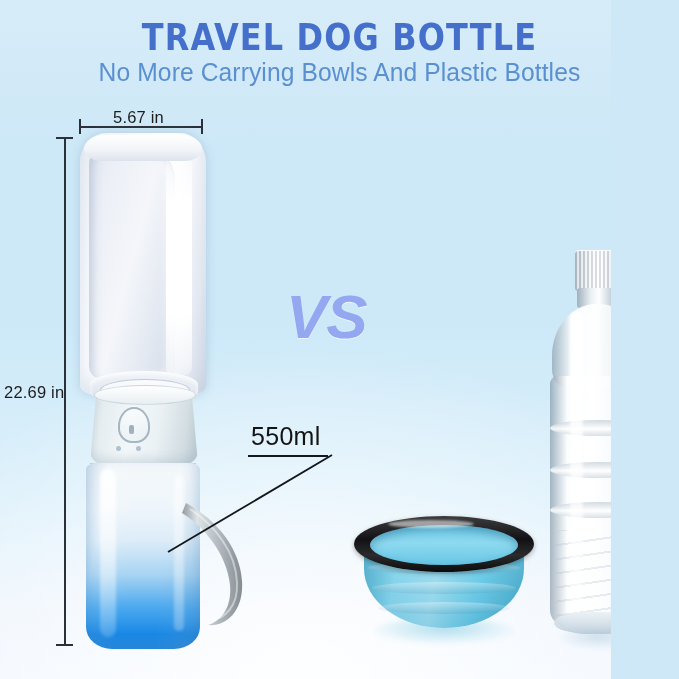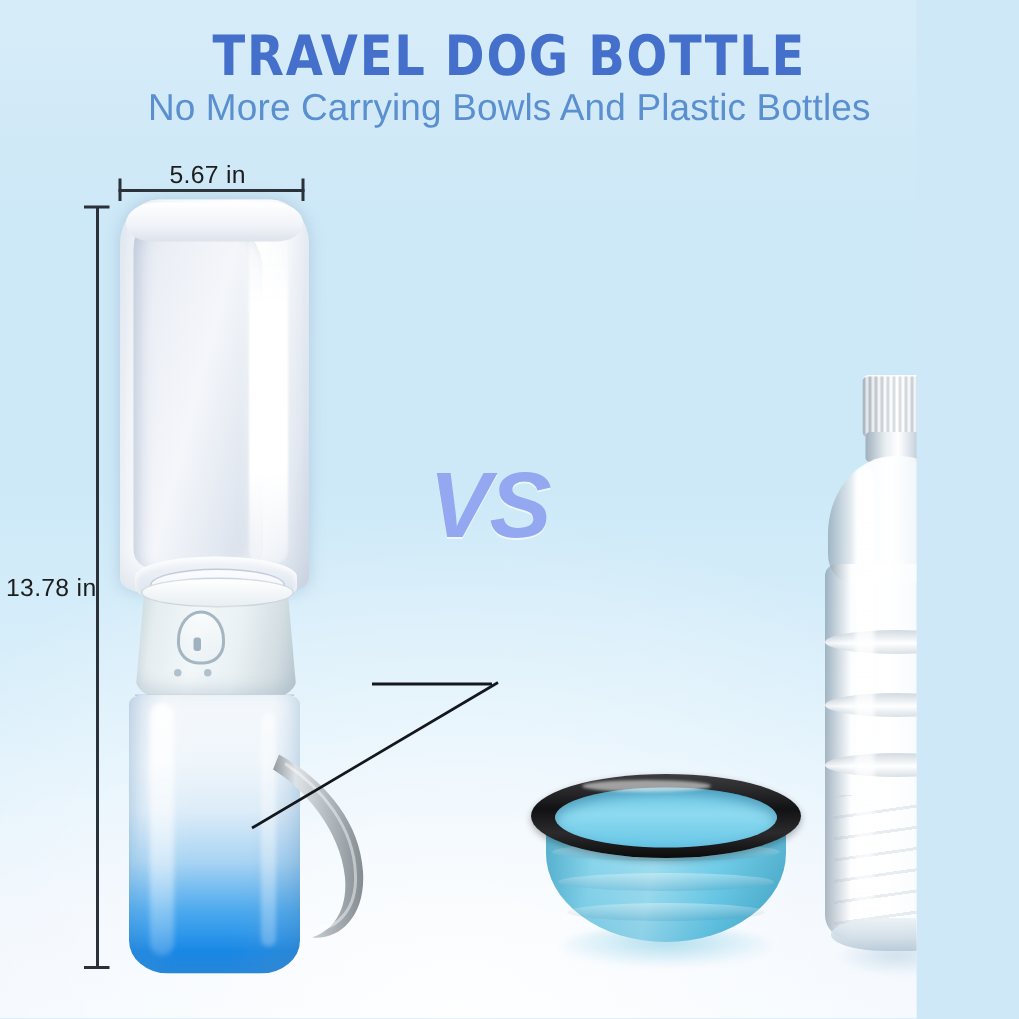--- a/index.html
+++ b/index.html
@@ -29,21 +29,20 @@
     color:#5a8fd0;
     transform:scaleX(.985);
   }
 
   
   .vs{
     position:absolute;left:286px;top:281px;
     font-size:62px;font-weight:bold;font-style:italic;
     color:#93a8f1;letter-spacing:-1px;
     text-shadow:0 1px 0 rgba(255,255,255,.6);
-    margin-top:21px;
   }
 
   
   .dim-label{position:absolute;color:#1d1d1d;font-size:16.5px;letter-spacing:.2px;}
   .rule{position:absolute;background:#2b3138;}
   .rule.h{height:2px;}
   .rule.v{width:2px;}
 
   
   .callout-label{position:absolute;left:251px;top:422px;font-size:25px;color:#141414;letter-spacing:.3px;}
@@ -250,21 +249,21 @@
 <div id="stage">
 
   <div class="title">TRAVEL DOG BOTTLE</div>
   <div class="subtitle">No More Carrying Bowls And Plastic Bottles</div>
 
   <div class="dim-label" style="left:113px;top:108px;">5.67 in</div>
   <div class="rule h" style="left:79px;top:126px;width:124px;"></div>
   <div class="rule v" style="left:79px;top:119px;height:15px;"></div>
   <div class="rule v" style="left:201px;top:119px;height:15px;"></div>
 
-  <div class="dim-label" style="left:4px;top:383px;">13.78 in</div>
+  <div class="dim-label" style="left:4px;top:383px;">22.69 in</div>
   <div class="rule v" style="left:64px;top:138px;height:507px;"></div>
   <div class="rule h" style="left:56px;top:137px;width:17px;"></div>
   <div class="rule h" style="left:56px;top:644px;width:17px;"></div>
 
   <div class="dogbottle">
     <div class="scoop"></div>
     <div class="scoop-cavity"></div>
     <div class="scoop-hi"></div>
     <div class="scoop-rim"></div>
     <div class="scoop-base"></div>
@@ -289,20 +288,21 @@
           <stop offset="25%" stop-color="#dfe3e6"></stop>
           <stop offset="55%" stop-color="#b7bec3"></stop>
           <stop offset="100%" stop-color="#7e868c"></stop>
         </linearGradient>
       </defs>
       <path d="M4 4 C 30 18, 58 46, 60 82 C 62 112, 44 128, 26 126 C 38 122, 50 110, 48 86 C 45 54, 20 26, 0 14 Z" fill="url(#strapG)" opacity="0.95"></path>
       <path d="M8 10 C 32 26, 54 52, 55 84 C 56 108, 42 120, 30 120" fill="none" stroke="rgba(255,255,255,.45)" stroke-width="2"></path>
     </svg>
   </div>
 
+  <div class="callout-label">550ml</div>
   <div class="callout-underline"></div>
   <svg class="callout-leader" viewBox="0 0 175 120">
     <line x1="172" y1="15" x2="8" y2="112" stroke="#14181c" stroke-width="1.8"></line>
   </svg>
 
   <div class="vs">VS</div>
 
   <div class="bowl">
     <div class="bowl-shadow"></div>
     <div class="bowl-body"></div>

